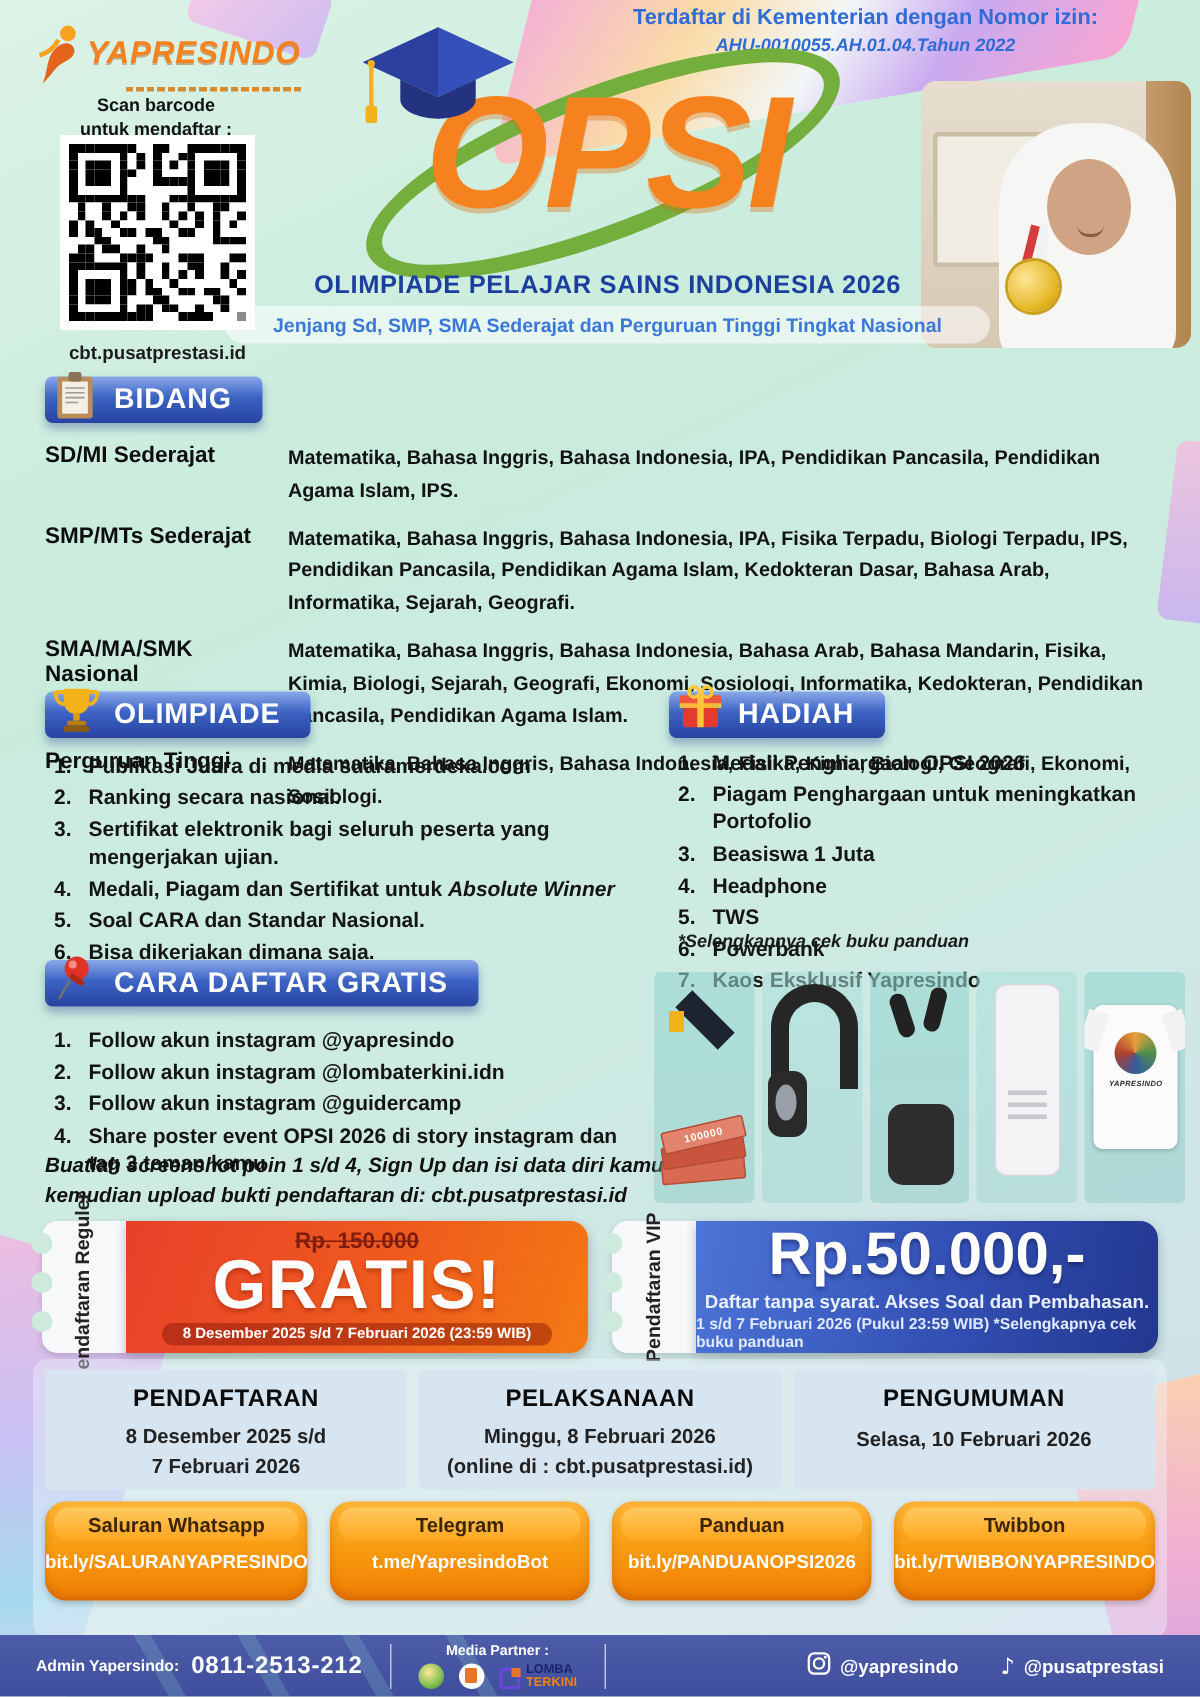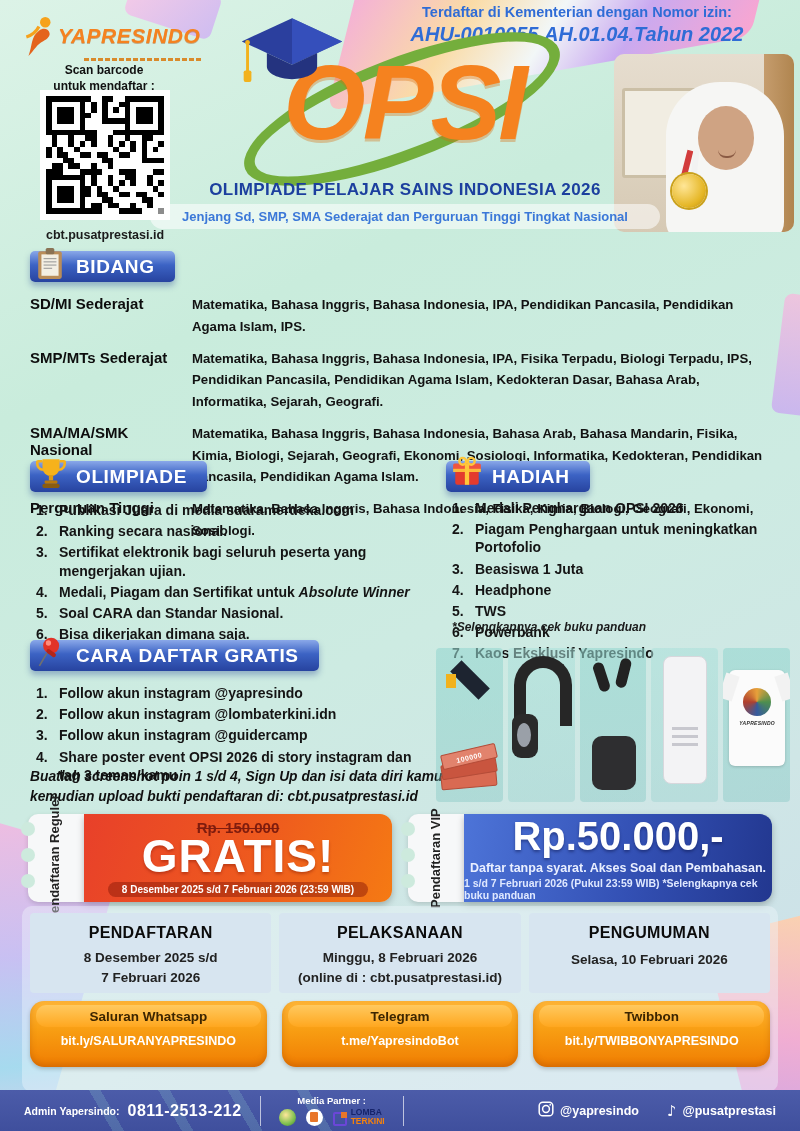--- a/index.html
+++ b/index.html
@@ -24,21 +24,21 @@
   .content{position:absolute;inset:0;z-index:1;}
 
   
   .org-logo{position:absolute;left:22px;top:16px;display:flex;align-items:flex-start;}
   .org-logo-text{font-size:21px;font-weight:900;font-style:italic;color:var(--brand-orange,#ef8318);
     letter-spacing:.5px;margin-top:8px;text-shadow:0 1px 0 rgba(160,70,0,.4);}
   .org-tagline{position:absolute;left:62px;top:42px;width:118px;height:3px;
     background:repeating-linear-gradient(90deg,#d98a2b 0 5px,transparent 5px 7px);}
   .reg-note{position:absolute;left:370px;top:4px;width:414px;text-align:center;color:#2f6cd6;}
   .reg-note .l1{font-size:14.5px;font-weight:700;}
-  .reg-note .l2{font-size:20px;font-weight:700;font-style:italic;margin-top:3px;}
+  .reg-note .l2{font-size:12px;font-weight:700;font-style:italic;margin-top:3px;}
   .scan-label{position:absolute;left:20px;top:62px;width:168px;text-align:center;
     font-size:12px;font-weight:800;color:#111;line-height:1.35;}
   .qr-wrap{position:absolute;left:40px;top:90px;width:130px;height:130px;background:#fff;padding:6px;}
   #qr{display:grid;grid-template-columns:repeat(21,1fr);grid-template-rows:repeat(21,1fr);
     width:118px;height:118px;background:#fff;}
   #qr i{display:block;}
   .qr-caption{position:absolute;left:30px;top:228px;width:150px;text-align:center;
     font-size:12.5px;font-weight:700;color:#1b1b1b;}
 
   
@@ -865,20 +865,24 @@
     <div class="link-row">
       <button class="link-btn">
         <span class="btn-title">Saluran Whatsapp</span>
         <span class="btn-link">bit.ly/SALURANYAPRESINDO</span>
       </button>
       <button class="link-btn">
         <span class="btn-title">Telegram</span>
         <span class="btn-link">t.me/YapresindoBot</span>
       </button>
       <button class="link-btn">
+        <span class="btn-title">Panduan</span>
+        <span class="btn-link">bit.ly/PANDUANOPSI2026</span>
+      </button>
+      <button class="link-btn">
         <span class="btn-title">Twibbon</span>
         <span class="btn-link">bit.ly/TWIBBONYAPRESINDO</span>
       </button>
     </div>
 
     <div class="footer">
       <div class="f-admin">
         <span class="f-admin-label">Admin Yapersindo:</span>
         <span class="f-admin-phone">0811-2513-212</span>
       </div>

